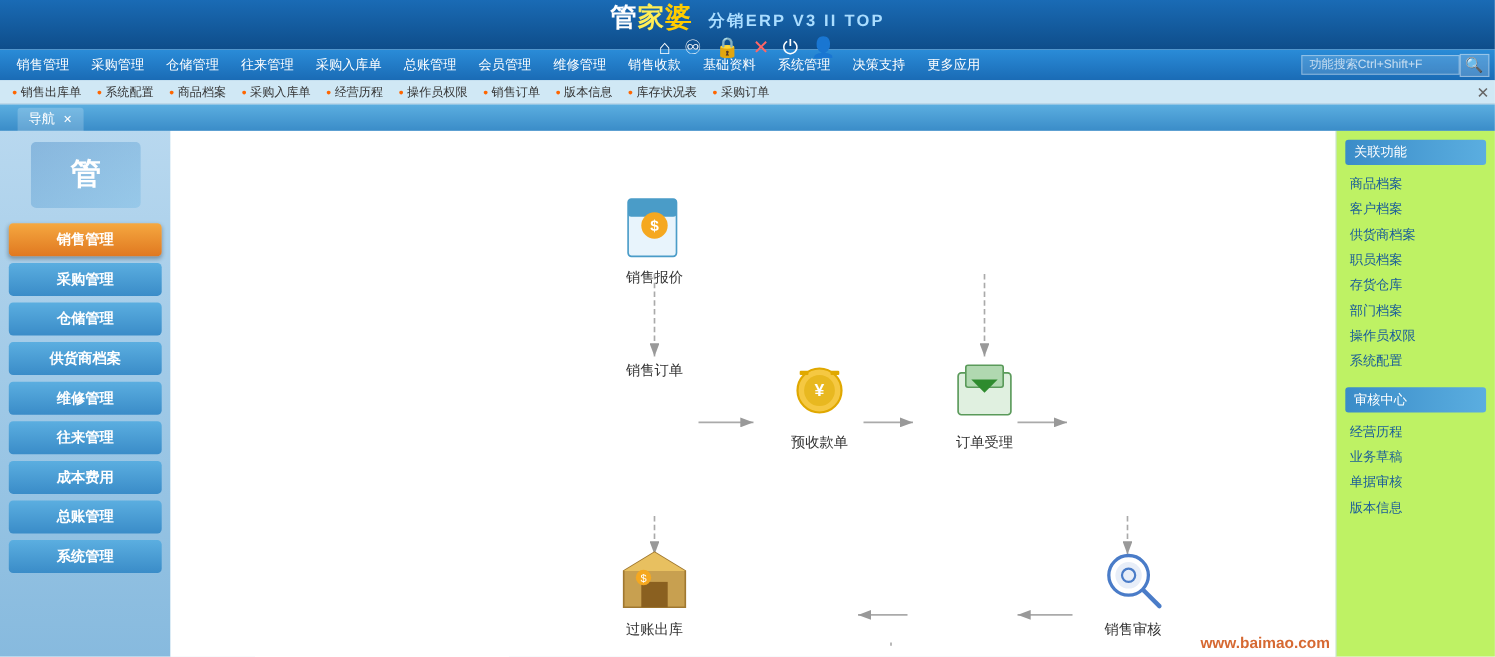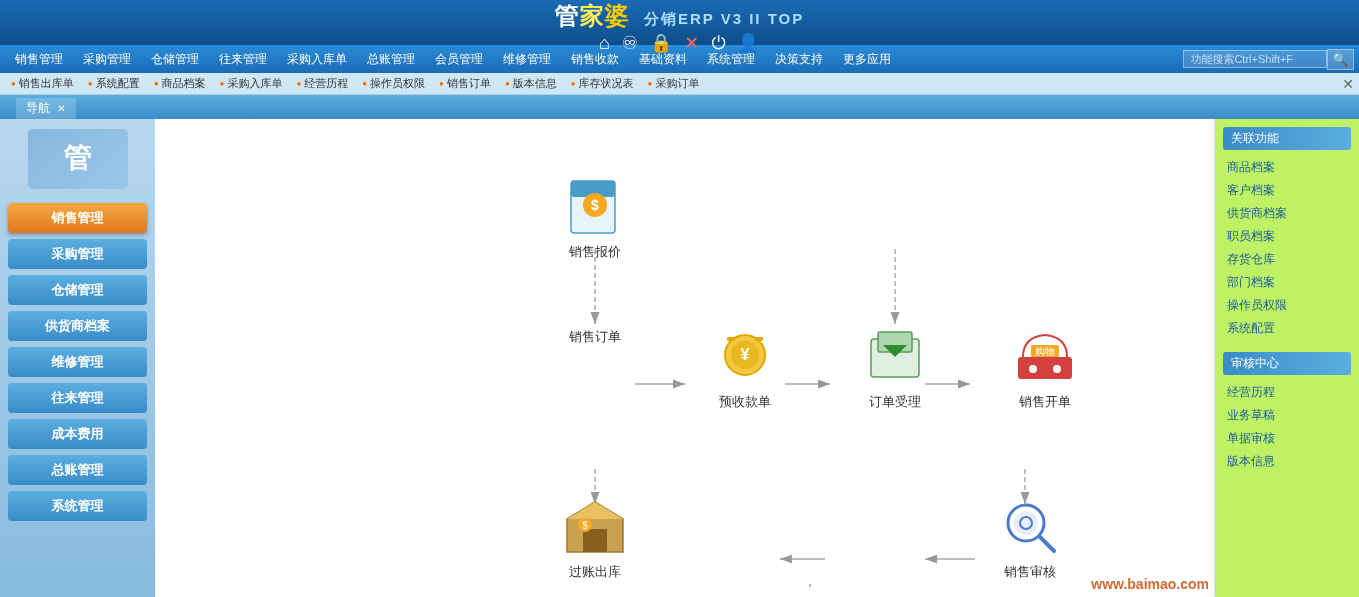--- a/index.html
+++ b/index.html
@@ -413,33 +413,20 @@
         <div class="icon-box">
           <svg width="64" height="60" viewBox="0 0 64 60">
             <rect x="8" y="12" width="48" height="38" rx="3" fill="#e0f0e0" stroke="#5a9a5a" stroke-width="1.5"></rect>
             <rect x="15" y="5" width="34" height="20" rx="2" fill="#b0d8b0" stroke="#5a9a5a" stroke-width="1.5"></rect>
             <polygon points="32,30 20,18 44,18" fill="#2e8b2e"></polygon>
           </svg>
         </div>
         <div class="label">订单受理</div>
       </div>
 
-      <div class="flow-item" style="left:835px; top:195px;">
-        <div class="icon-box">
-          <svg width="64" height="60" viewBox="0 0 64 60">
-            <rect x="5" y="30" width="54" height="22" rx="3" fill="#d44040"></rect>
-            <path d="M10,30 Q10,10 32,8 Q54,10 54,30" fill="none" stroke="#d44040" stroke-width="2"></path>
-            <circle cx="20" cy="42" r="4" fill="white"></circle>
-            <circle cx="44" cy="42" r="4" fill="white"></circle>
-            <rect x="18" y="18" width="28" height="12" rx="2" fill="#f5a820"></rect>
-            <text x="32" y="28" text-anchor="middle" font-size="10" fill="white">购物</text>
-          </svg>
-        </div>
-        <div class="label">销售开单</div>
-      </div>
 
       <div class="flow-item" style="left:385px; top:365px;">
         <div class="icon-box">
           <svg width="64" height="60" viewBox="0 0 64 60">
             <polygon points="32,5 60,22 60,55 4,55 4,22" fill="#c8a050" stroke="#a07830" stroke-width="1.5"></polygon>
             <polygon points="32,5 60,22 4,22" fill="#e8c060"></polygon>
             <rect x="20" y="32" width="24" height="23" fill="#8a6020"></rect>
             <circle cx="22" cy="28" r="7" fill="#f5a820"></circle>
             <text x="22" y="32" text-anchor="middle" font-size="10" fill="white">$</text>
           </svg>

